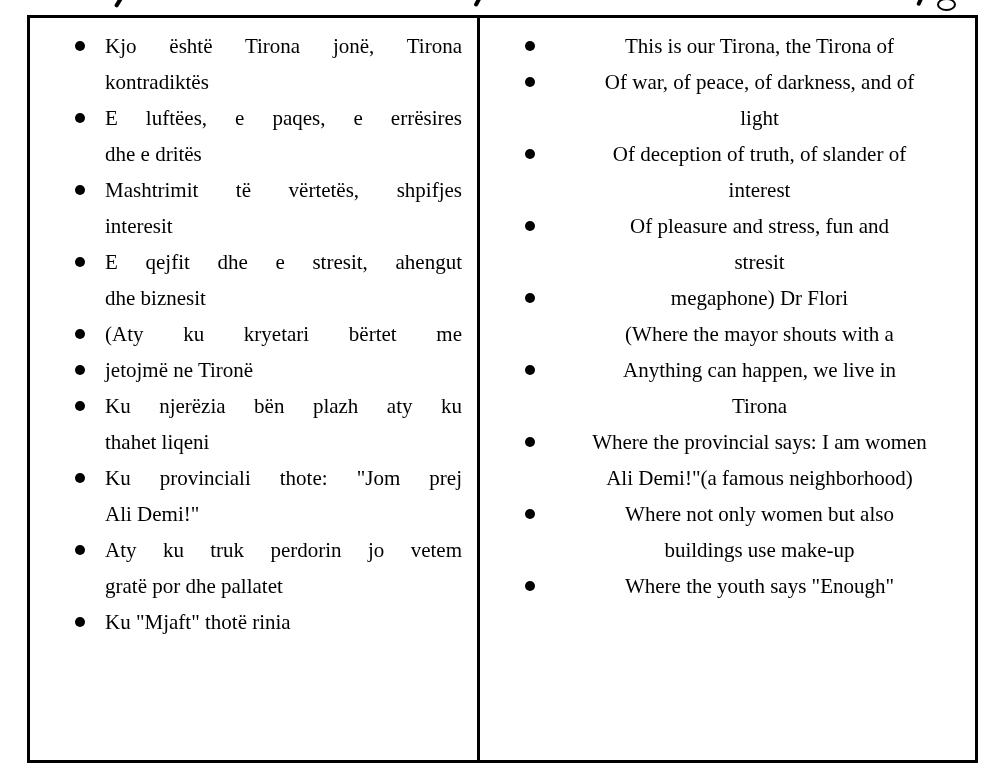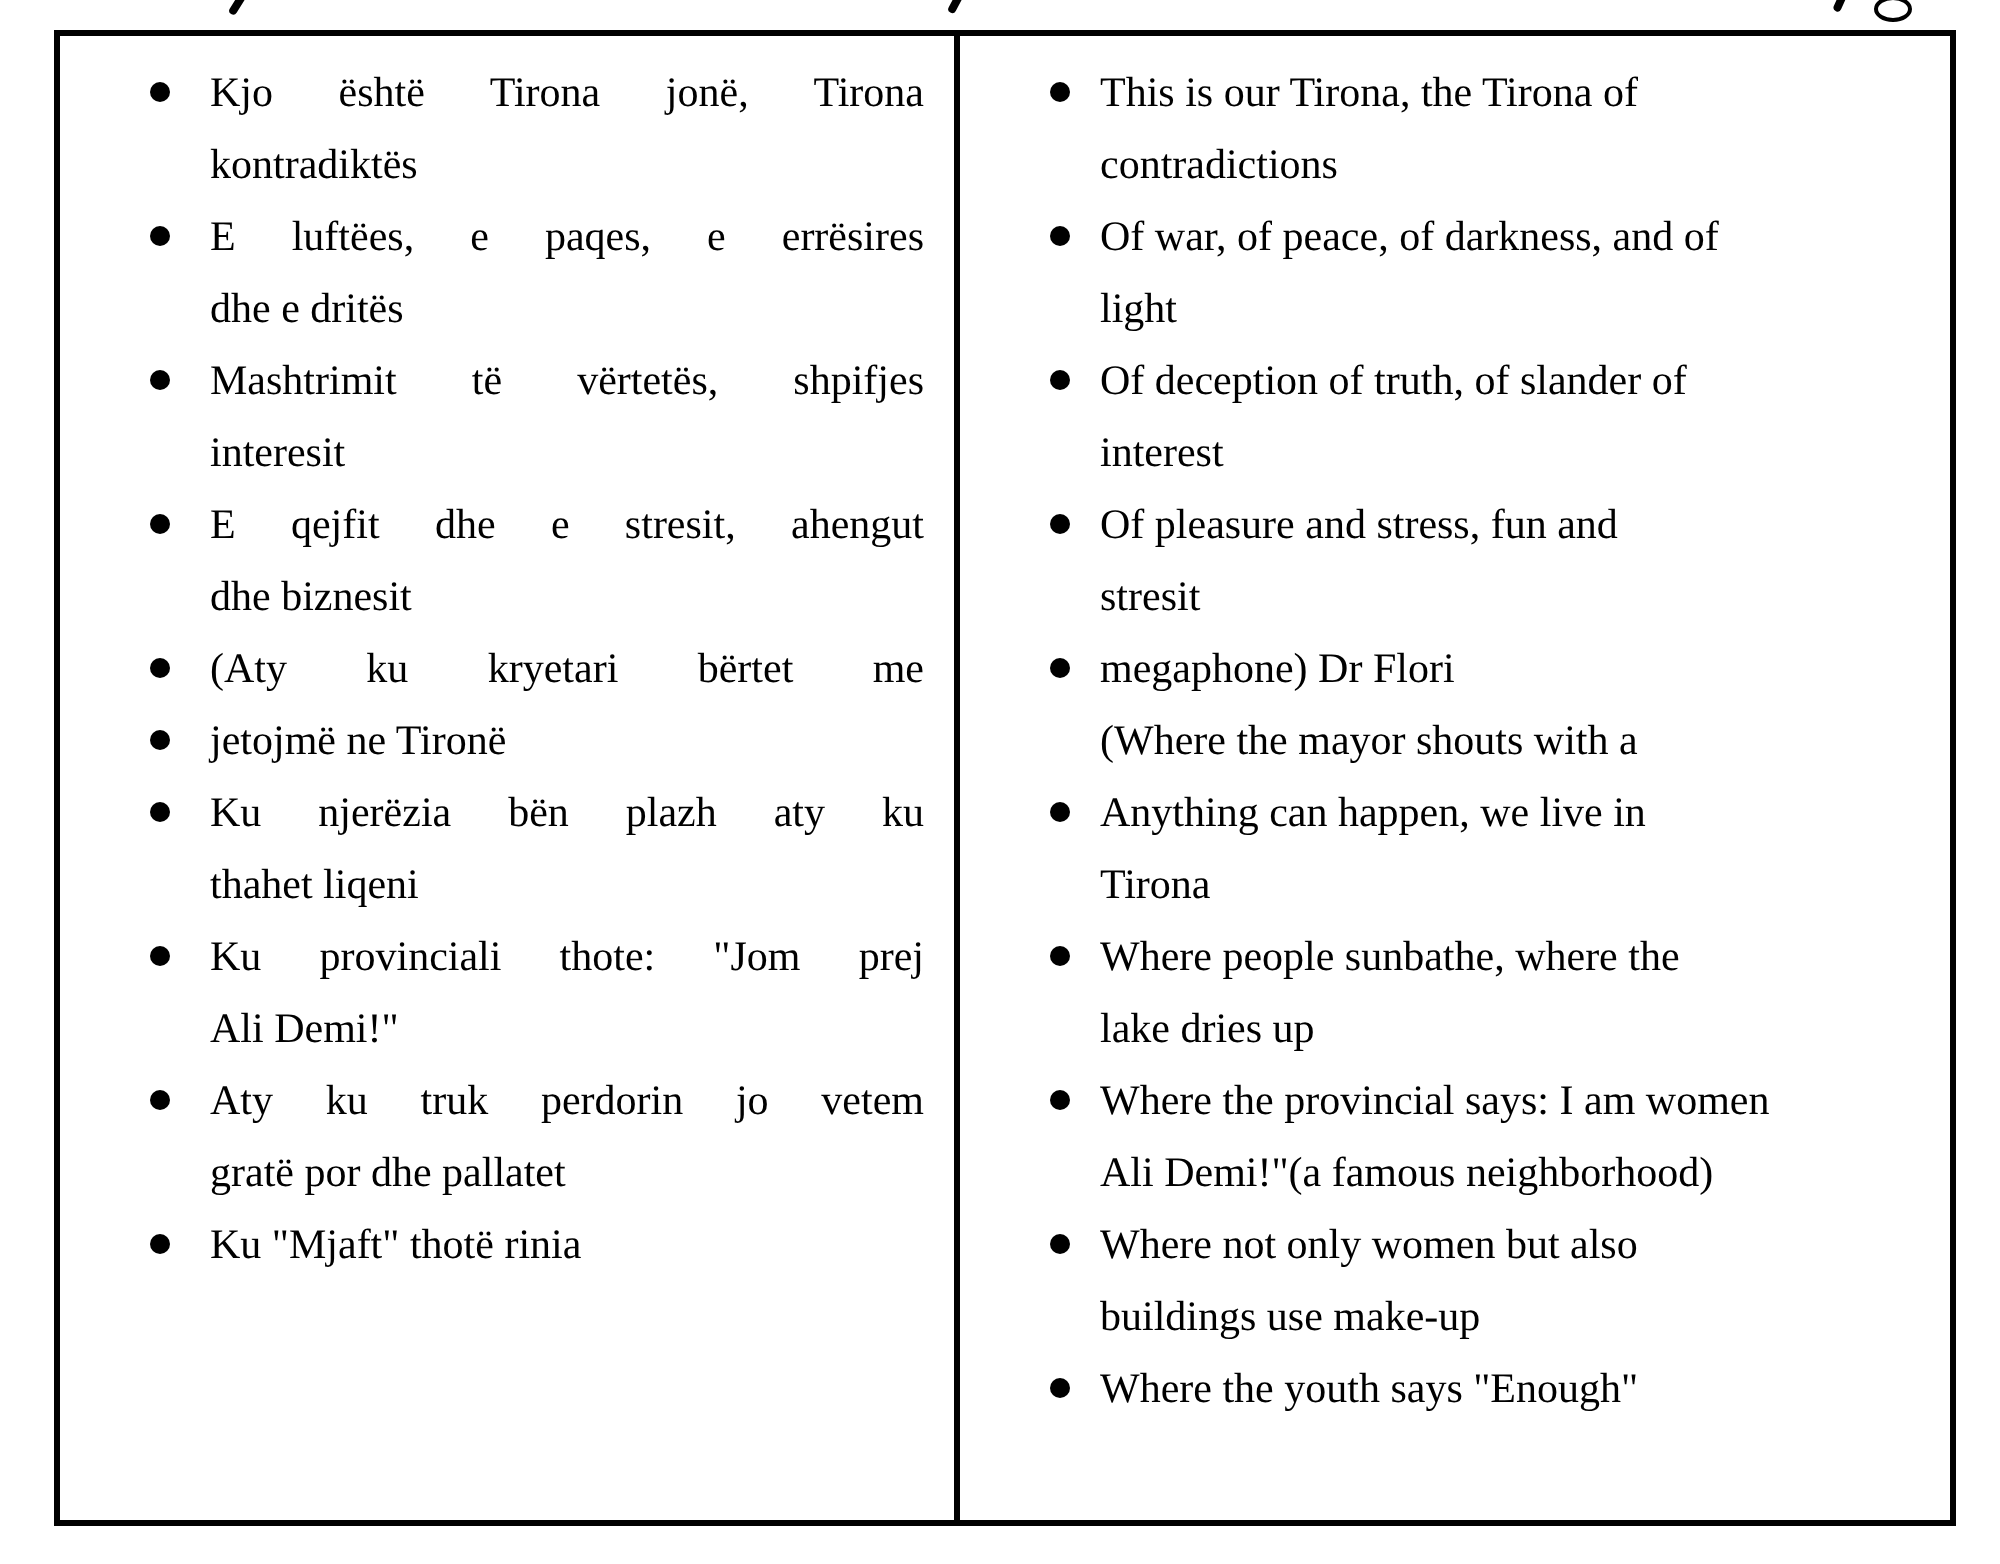--- a/index.html
+++ b/index.html
@@ -49,20 +49,21 @@
     height: 100%;
   }
   .col-left {
     width: 447px;
     padding: 10px 15px 0 45px;
   }
   .col-right {
     flex: 1;
     border-left: 3px solid #000000;
     padding: 10px 6px 0 45px;
+    text-align: center;
   }
 
   ul.bullet-list {
     list-style: none;
     margin: 0;
     padding: 0;
     font-size: 21px;
     line-height: 36px;
   }
   li.bullet-item {
@@ -150,21 +151,20 @@
           <span class="marker"></span>
           <div class="ln">Ku "Mjaft" thotë rinia</div>
         </li>
       </ul>
   </div>
   <div class="col col-right">
     <ul class="bullet-list">
         <li class="bullet-item">
           <span class="marker"></span>
           <div class="ln">This is our Tirona, the Tirona of</div>
-          <div class="ln">contradictions</div>
         </li>
         <li class="bullet-item">
           <span class="marker"></span>
           <div class="ln">Of war, of peace, of darkness, and of</div>
           <div class="ln">light</div>
         </li>
         <li class="bullet-item">
           <span class="marker"></span>
           <div class="ln">Of deception of truth, of slander of</div>
           <div class="ln">interest</div>
@@ -176,25 +176,20 @@
         </li>
         <li class="bullet-item italic">
           <span class="marker"></span>
           <div class="ln">megaphone) Dr Flori</div>
           <div class="ln">(Where the mayor shouts with a</div>
         </li>
         <li class="bullet-item">
           <span class="marker"></span>
           <div class="ln">Anything can happen, we live in</div>
           <div class="ln">Tirona</div>
-        </li>
-        <li class="bullet-item">
-          <span class="marker"></span>
-          <div class="ln">Where people sunbathe, where the</div>
-          <div class="ln">lake dries up</div>
         </li>
         <li class="bullet-item">
           <span class="marker"></span>
           <div class="ln">Where the provincial says: I am women</div>
           <div class="ln">Ali Demi!"(a famous neighborhood)</div>
         </li>
         <li class="bullet-item">
           <span class="marker"></span>
           <div class="ln">Where not only women but also</div>
           <div class="ln">buildings use make-up</div>

